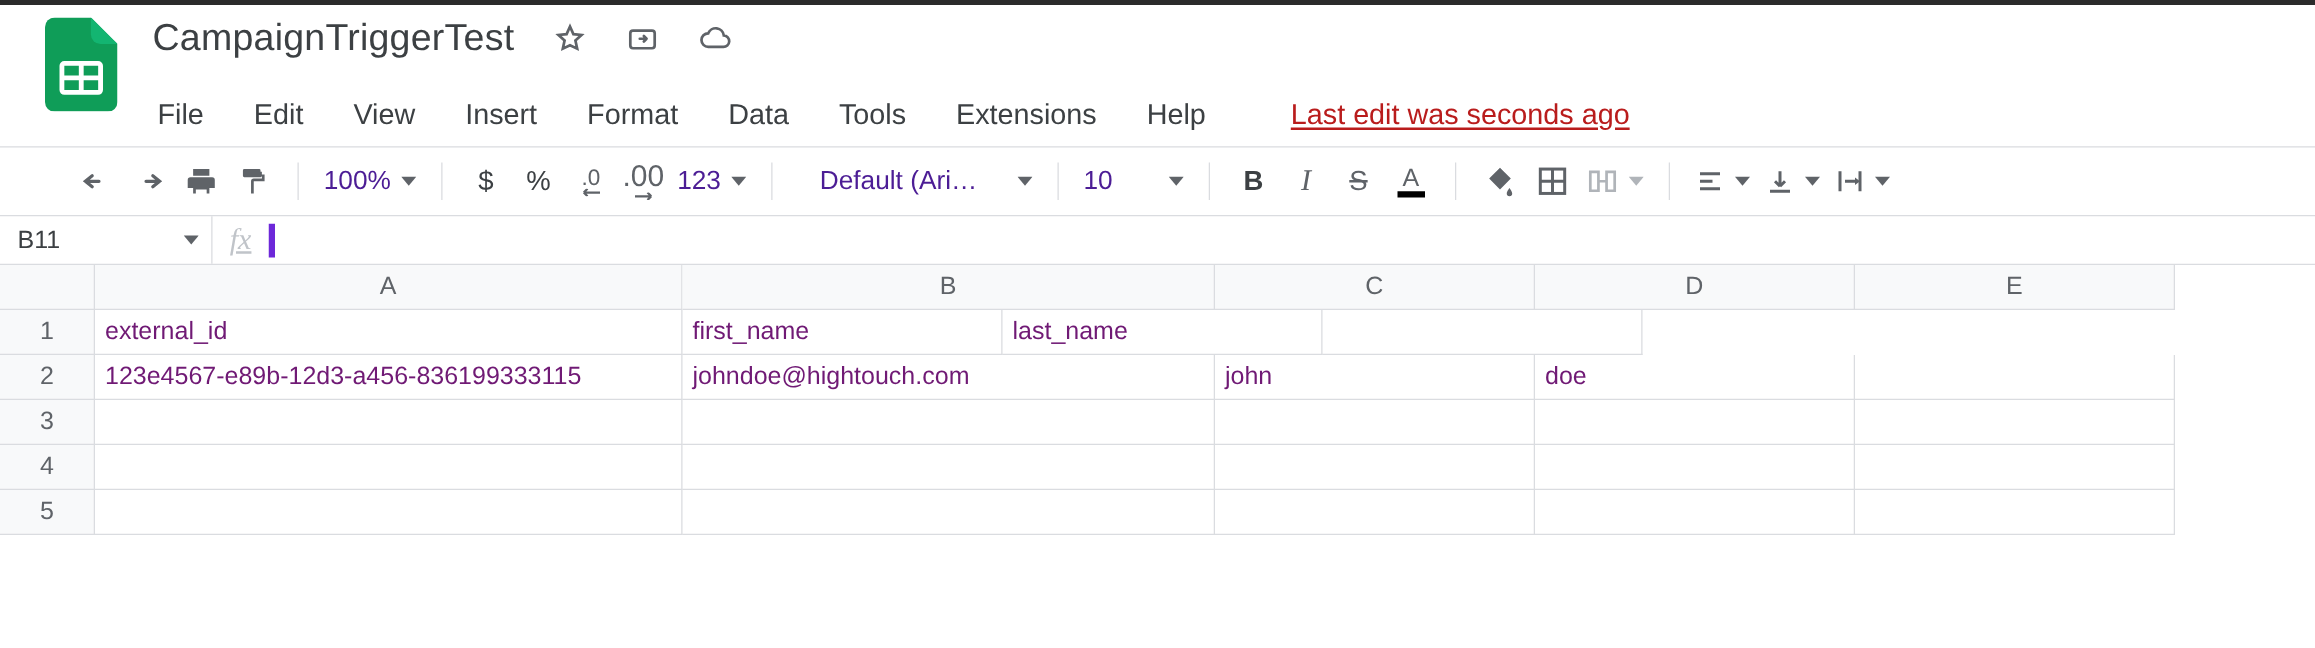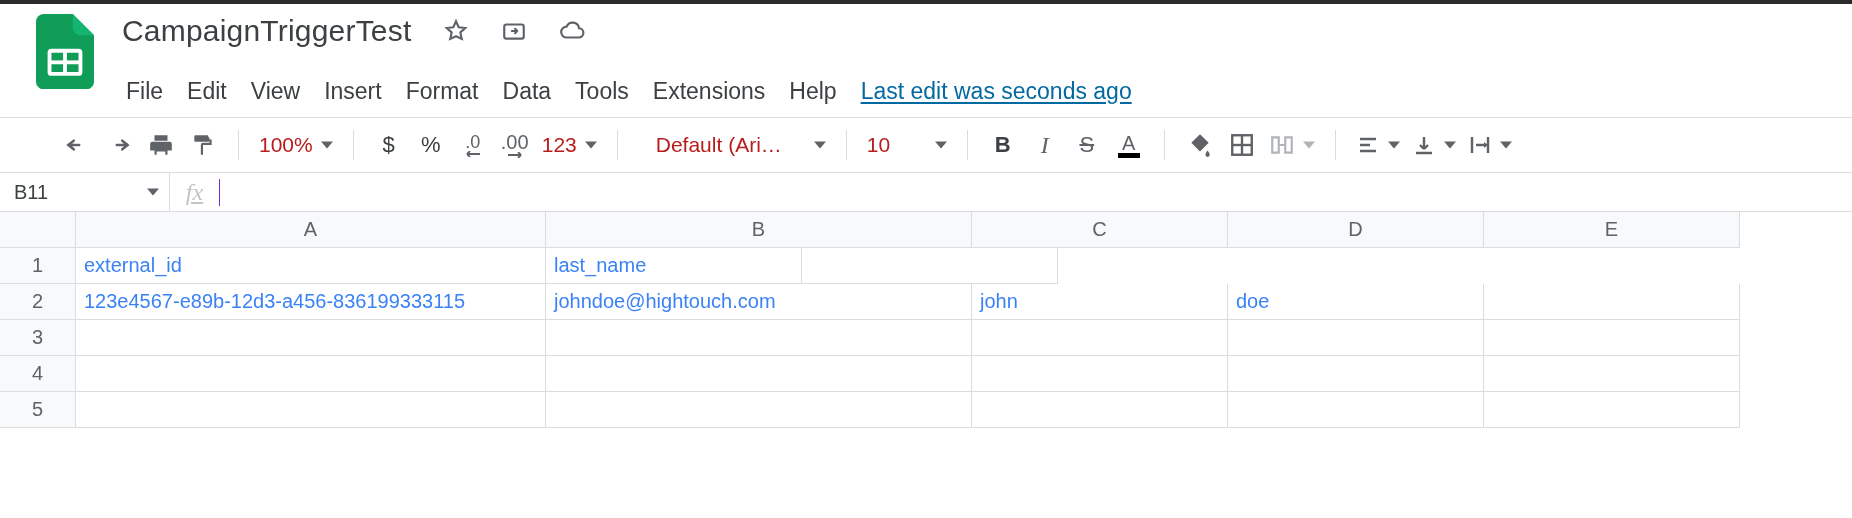--- a/index.html
+++ b/index.html
@@ -35,28 +35,29 @@
   .title-icon {
     width: 26px; height: 26px;
     display: inline-flex; align-items: center; justify-content: center;
     color: #5f6368;
   }
 
   
   .menubar {
     display: flex;
     align-items: center;
-    gap: 24px;
+    gap: 40px;
     padding: 14px 12px 12px 126px;
     font-size: 23px;
     color: #3c4043;
   }
   .menubar .menu-item { cursor: pointer; }
   .last-edit {
-    color: #0369a1;
+    margin-left: 28px;
+    color: #b91c1c;
     text-decoration: underline;
     text-underline-offset: 3px;
   }
 
   .divider { height: 1px; background: #dadce0; width: 100%; }
 
   
   .toolbar {
     display: flex;
     align-items: center;
@@ -72,21 +73,21 @@
     margin: 0 4px;
     color: #5f6368;
     cursor: pointer;
   }
   .tb-sep {
     width: 1px; height: 30px; background: #dadce0;
     margin: 0 14px;
   }
   .tb-text {
     display: inline-flex; align-items: center; gap: 8px;
-    color: #b91c1c;
+    color: #4c1d95;
     margin: 0 6px;
     cursor: pointer;
     white-space: nowrap;
   }
   .chev { display:inline-flex; align-items:center; }
   .chev svg { width: 12px; height: 12px; }
   .font-name { width: 150px; overflow: hidden; text-overflow: ellipsis; margin-left: 18px; }
   .bold { font-weight: 700; color:#3c4043; }
   .italic { font-style: italic; font-family: Georgia, serif; color:#5f6368; }
 
@@ -107,21 +108,21 @@
     color: #3c4043;
     cursor: text;
   }
   .fx-icon {
     width: 50px;
     display: flex; align-items: center; justify-content: center;
     font-family: Georgia, serif;
     font-style: italic;
     font-size: 24px;
     color: #c0c4c9;
-    border-right: 1px solid #6d28d9;
+    border-right: 5px solid #6d28d9;
     text-decoration: underline;
   }
   .fx-input {
     flex: 1;
     padding: 0 10px;
     font-size: 21px;
     color: #3c4043;
   }
 
   
@@ -145,21 +146,21 @@
     height: 36px;
   }
   .rowhdr { width: 76px; height: 36px; font-size: 20px; }
   .cell {
     border-right: 1px solid #dadce0;
     border-bottom: 1px solid #dadce0;
     height: 36px;
     display: flex; align-items: center;
     padding: 0 8px;
     font-size: 20px;
-    color: #3b82f6;
+    color: #701a75;
     overflow: hidden; white-space: nowrap;
   }
   .colA { width: 470px; }
   .colB { width: 426px; }
   .colC { width: 256px; }
   .colD { width: 256px; }
   .colE { width: 256px; }
 
   svg { display: block; }
 </style>
@@ -253,21 +254,21 @@
 
   <span class="tb-btn" style="font-size:22px;color:#3c4043;">$</span>
   <span class="tb-btn" style="font-size:22px;color:#3c4043;">%</span>
   <span class="tb-btn" style="flex-direction:column;line-height:1;">
     <span style="font-size:18px;">.0</span>
     <svg viewBox="0 0 16 6" width="16" height="6">
         <path fill="none" stroke="#5f6368" stroke-width="1.8" d="M15 3H2m0 0l3-3M2 3l3 3"></path>
       </svg>
   </span>
   <span class="tb-btn" style="flex-direction:column;line-height:1;">
-    <span style="font-size:20px;">.00</span>
+    <span style="font-size:24px;">.00</span>
     <svg viewBox="0 0 16 6" width="16" height="6">
         <path fill="none" stroke="#5f6368" stroke-width="1.8" d="M1 3h13m0 0l-3-3m3 3l-3 3"></path>
       </svg>
   </span>
   <span class="tb-text">
     <span>123</span>
     <span class="chev">
         <svg viewBox="0 0 10 6">
           <path fill="#5f6368" d="M0 0l5 6 5-6z"></path>
         </svg>
@@ -384,20 +385,21 @@
     <div class="corner"></div>
     <div class="colhdr colA">A</div>
     <div class="colhdr colB">B</div>
     <div class="colhdr colC">C</div>
     <div class="colhdr colD">D</div>
     <div class="colhdr colE">E</div>
   </div>
   <div class="row">
     <div class="rowhdr">1</div>
     <div class="cell colA">external_id</div>
+    <div class="cell colC">first_name</div>
     <div class="cell colD">last_name</div>
     <div class="cell colE"></div>
   </div>
   <div class="row">
     <div class="rowhdr">2</div>
     <div class="cell colA">123e4567-e89b-12d3-a456-836199333115</div>
     <div class="cell colB">johndoe@hightouch.com</div>
     <div class="cell colC">john</div>
     <div class="cell colD">doe</div>
     <div class="cell colE"></div>

